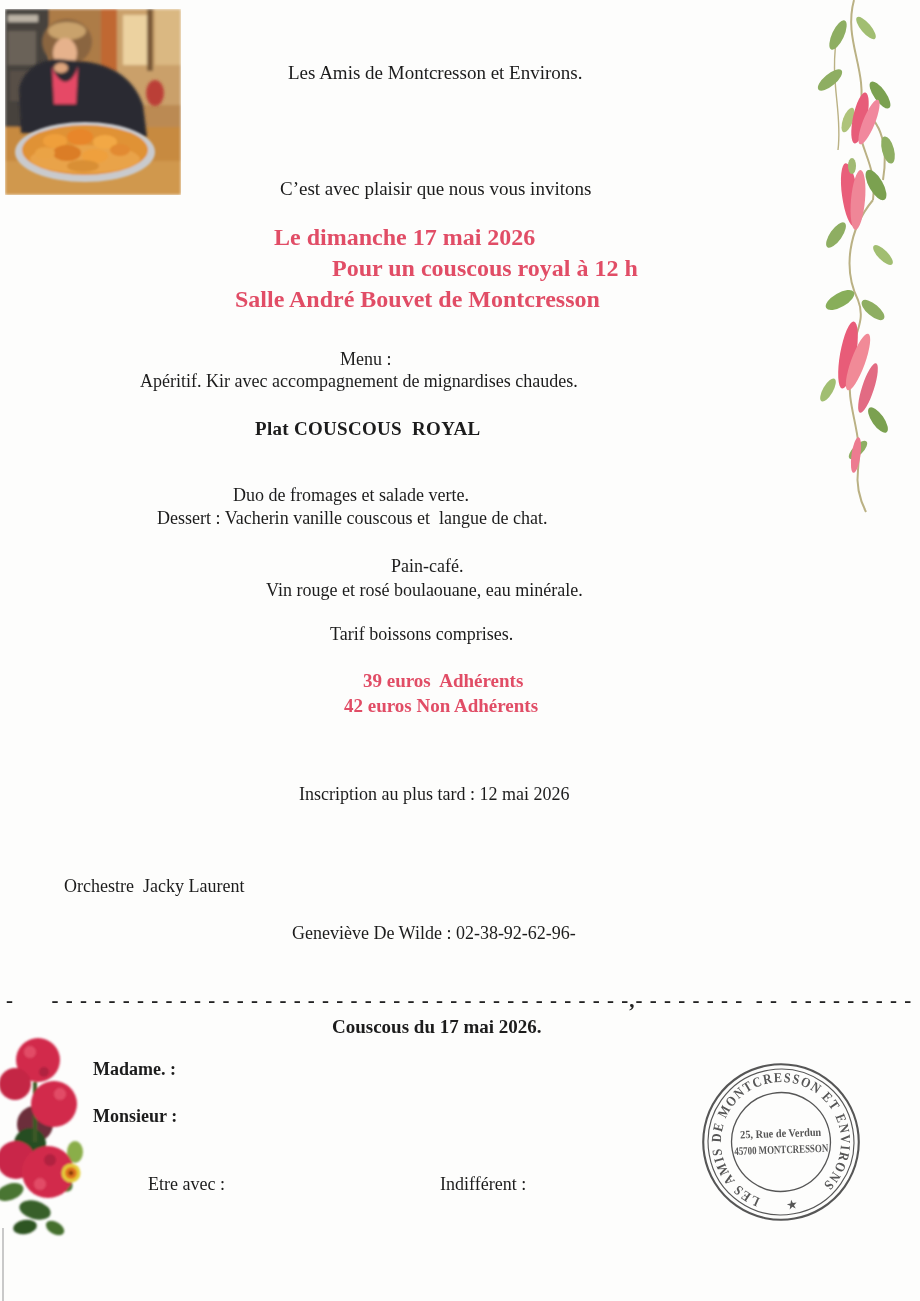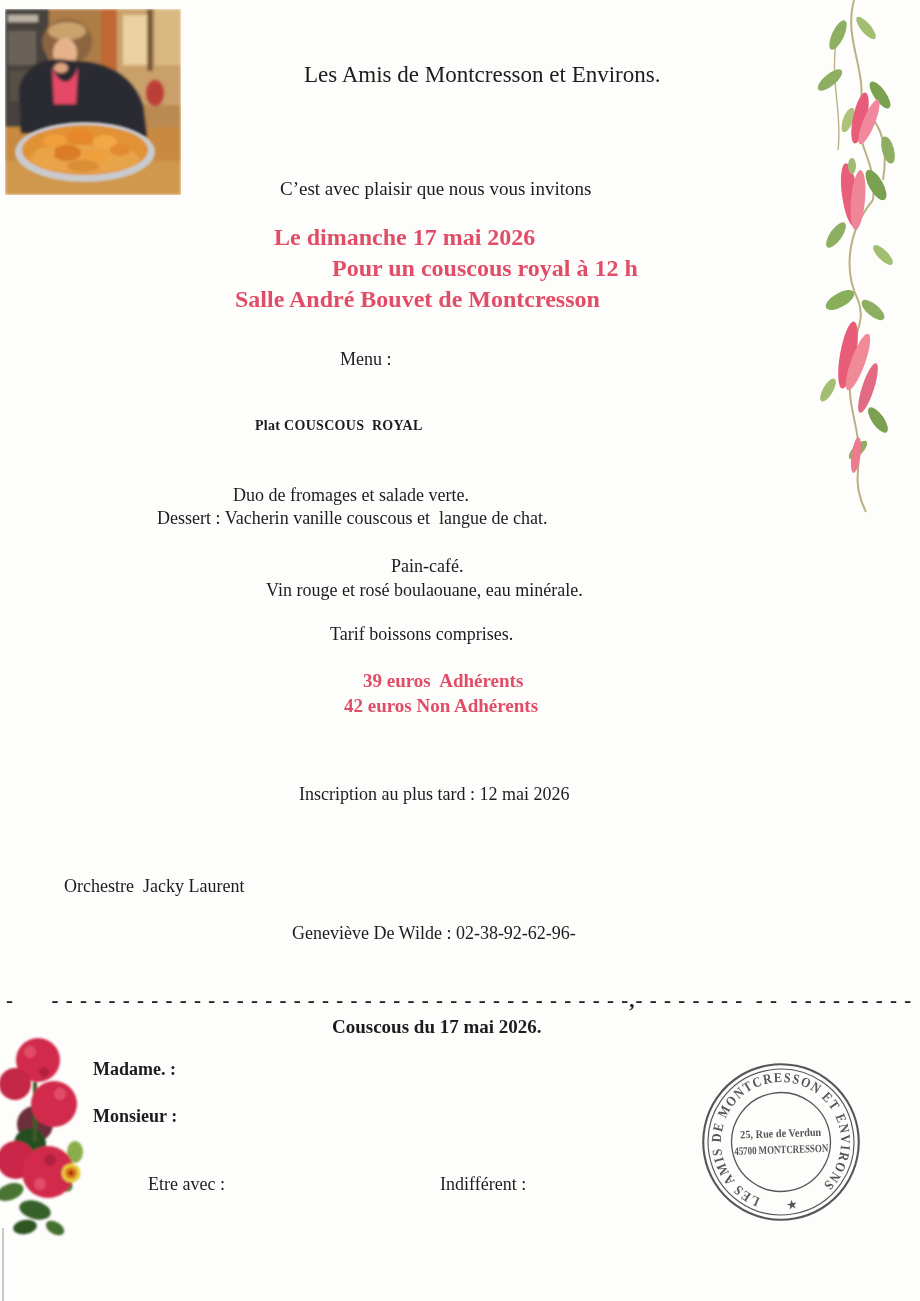--- a/index.html
+++ b/index.html
@@ -13,28 +13,28 @@
     background:#fdfdfc;overflow:hidden;
     font-family:"Liberation Serif","DejaVu Serif",serif;
     color:var(--ink);
   }
   .t{position:absolute;white-space:pre;line-height:1.15;font-size:18px;color:var(--ink);}
   .b{font-weight:bold;}
   .pink{color:var(--pink);font-weight:bold;}
   .title{font-size:24px;}
   .price{font-size:19px;}
 
-  #org{left:304px;top:62px;font-size:23px;}
+  #org{left:288px;top:62px;font-size:19px;}
   #intro{left:280px;top:178px;font-size:19px;}
   #t1{left:274px;top:224px;}
   #t2{left:284px;top:255px;margin-left:48px;}
   #t3{left:235px;top:286px;}
   #menuh{left:340px;top:349px;}
   #aper{left:140px;top:371px;}
-  #plat{left:255px;top:418px;font-size:14px;letter-spacing:.3px;}
+  #plat{left:255px;top:418px;font-size:19px;letter-spacing:.3px;}
   #duo{left:233px;top:485px;}
   #dess{left:157px;top:508px;}
   #pain{left:391px;top:556px;text-align:right;}
   #vin{left:266px;top:580px;}
   #tarif{left:330px;top:624px;}
   #p39{left:363px;top:670px;}
   #p42{left:344px;top:695px;}
   #p15{left:270px;top:739px;}
   #insc{left:299px;top:784px;}
   #orch{left:64px;top:876px;}
@@ -150,20 +150,21 @@
   </svg>
 
   <div class="t" id="org">Les Amis de Montcresson et Environs.</div>
   <div class="t" id="intro">C’est avec plaisir que nous vous invitons</div>
 
   <div class="t pink title" id="t1">Le dimanche 17 mai 2026</div>
   <div class="t pink title" id="t2">Pour un couscous royal à 12 h</div>
   <div class="t pink title" id="t3">Salle André Bouvet de Montcresson</div>
 
   <div class="t" id="menuh">Menu :</div>
+  <div class="t" id="aper">Apéritif. Kir avec accompagnement de mignardises chaudes.</div>
   <div class="t b" id="plat">Plat COUSCOUS  ROYAL</div>
   <div class="t" id="duo">Duo de fromages et salade verte.</div>
   <div class="t" id="dess">Dessert : Vacherin vanille couscous et  langue de chat.</div>
   <div class="t" id="pain">Pain-café.</div>
   <div class="t" id="vin">Vin rouge et rosé boulaouane, eau minérale.</div>
 
   <div class="t" id="tarif">Tarif boissons comprises.</div>
   <div class="t pink price" id="p39">39 euros  Adhérents</div>
   <div class="t pink price" id="p42">42 euros Non Adhérents</div>
 

